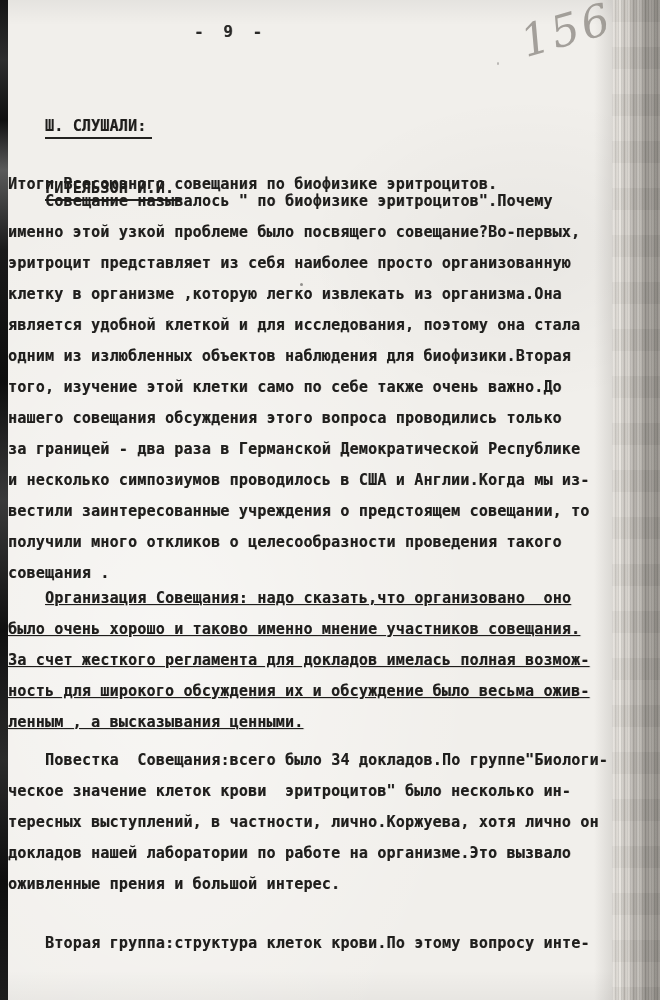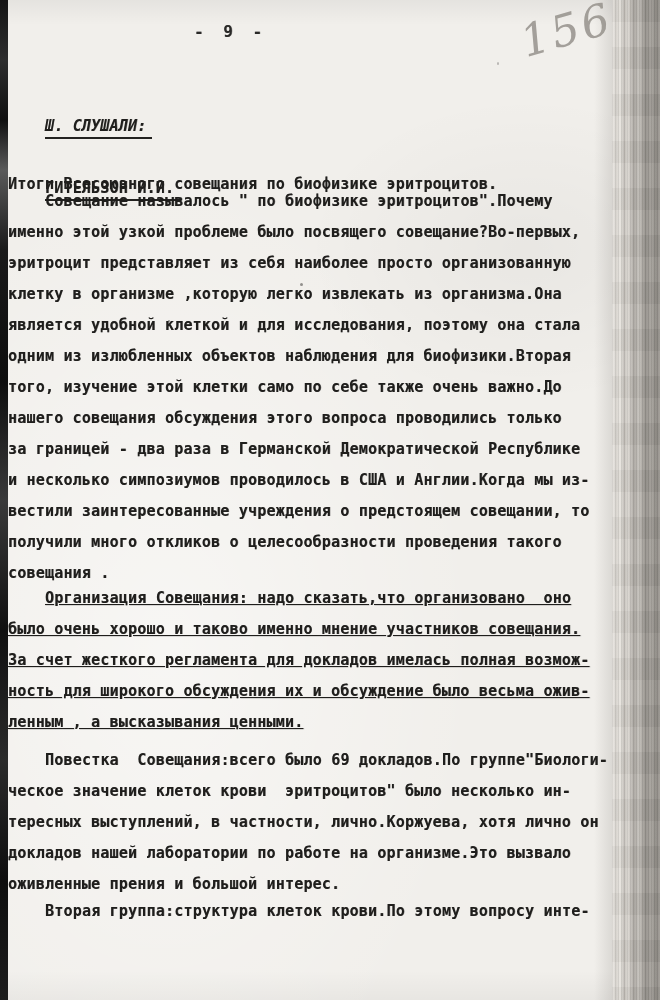--- a/index.html
+++ b/index.html
@@ -66,27 +66,27 @@
   }
   .tline { line-height: 31px; }
   .hline { line-height: 20px; }
 
   .underlined {
     display: inline-block;
     border-bottom: 2px solid #232220;
     padding-bottom: 1px; padding-right: 6px;
   }
 
-  #heading1 { top: 96px; font-style: italic; }
+  #heading1 { top: 96px; }
   #subtitle { top: 128px; margin-top: 46px; }
   #heading2 { top: 158px; }
   #para1 { top: 186px; }
   #para2 { top: 583px; text-decoration: underline; }
   #para3 { top: 745px; }
-  #para4 { top: 896px; }
+  #para4 { top: 928px; }
 
   .indent { text-indent: 37px; }
 
   .speck {
     position: absolute; border-radius: 50%;
     background: rgba(50,48,45,0.5); width: 3px; height: 3px;
   }
   .speck.s1 { left: 300px; top: 283px; }
   .speck.s2 { left: 168px; top: 320px; width: 2px; height: 2px; }
   .speck.s3 { left: 497px; top: 62px; width: 2px; height: 3px; opacity: .6; }
@@ -132,21 +132,21 @@
 
   <div class="textcol" id="para2">
     <div class="tline indent">Организация Совещания: надо сказать,что организовано  оно</div>
     <div class="tline">было очень хорошо и таково именно мнение участников совещания.</div>
     <div class="tline">За счет жесткого регламента для докладов имелась полная возмож-</div>
     <div class="tline">ность для широкого обсуждения их и обсуждение было весьма ожив-</div>
     <div class="tline">ленным , а высказывания ценными.</div>
   </div>
 
   <div class="textcol" id="para3">
-    <div class="tline indent">Повестка  Совещания:всего было 69 докладов.По группе"Биологи-</div>
+    <div class="tline indent">Повестка  Совещания:всего было 34 докладов.По группе"Биологи-</div>
     <div class="tline">ческое значение клеток крови  эритроцитов" было несколько ин-</div>
     <div class="tline">тересных выступлений, в частности, лично.Коржуева, хотя лично он</div>
     <div class="tline">докладов нашей лаборатории по работе на организме.Это вызвало</div>
     <div class="tline">оживленные прения и большой интерес.</div>
   </div>
 
   <div class="textcol" id="para4">
     <div class="tline indent">Вторая группа:структура клеток крови.По этому вопросу инте-</div>
   </div>
 

